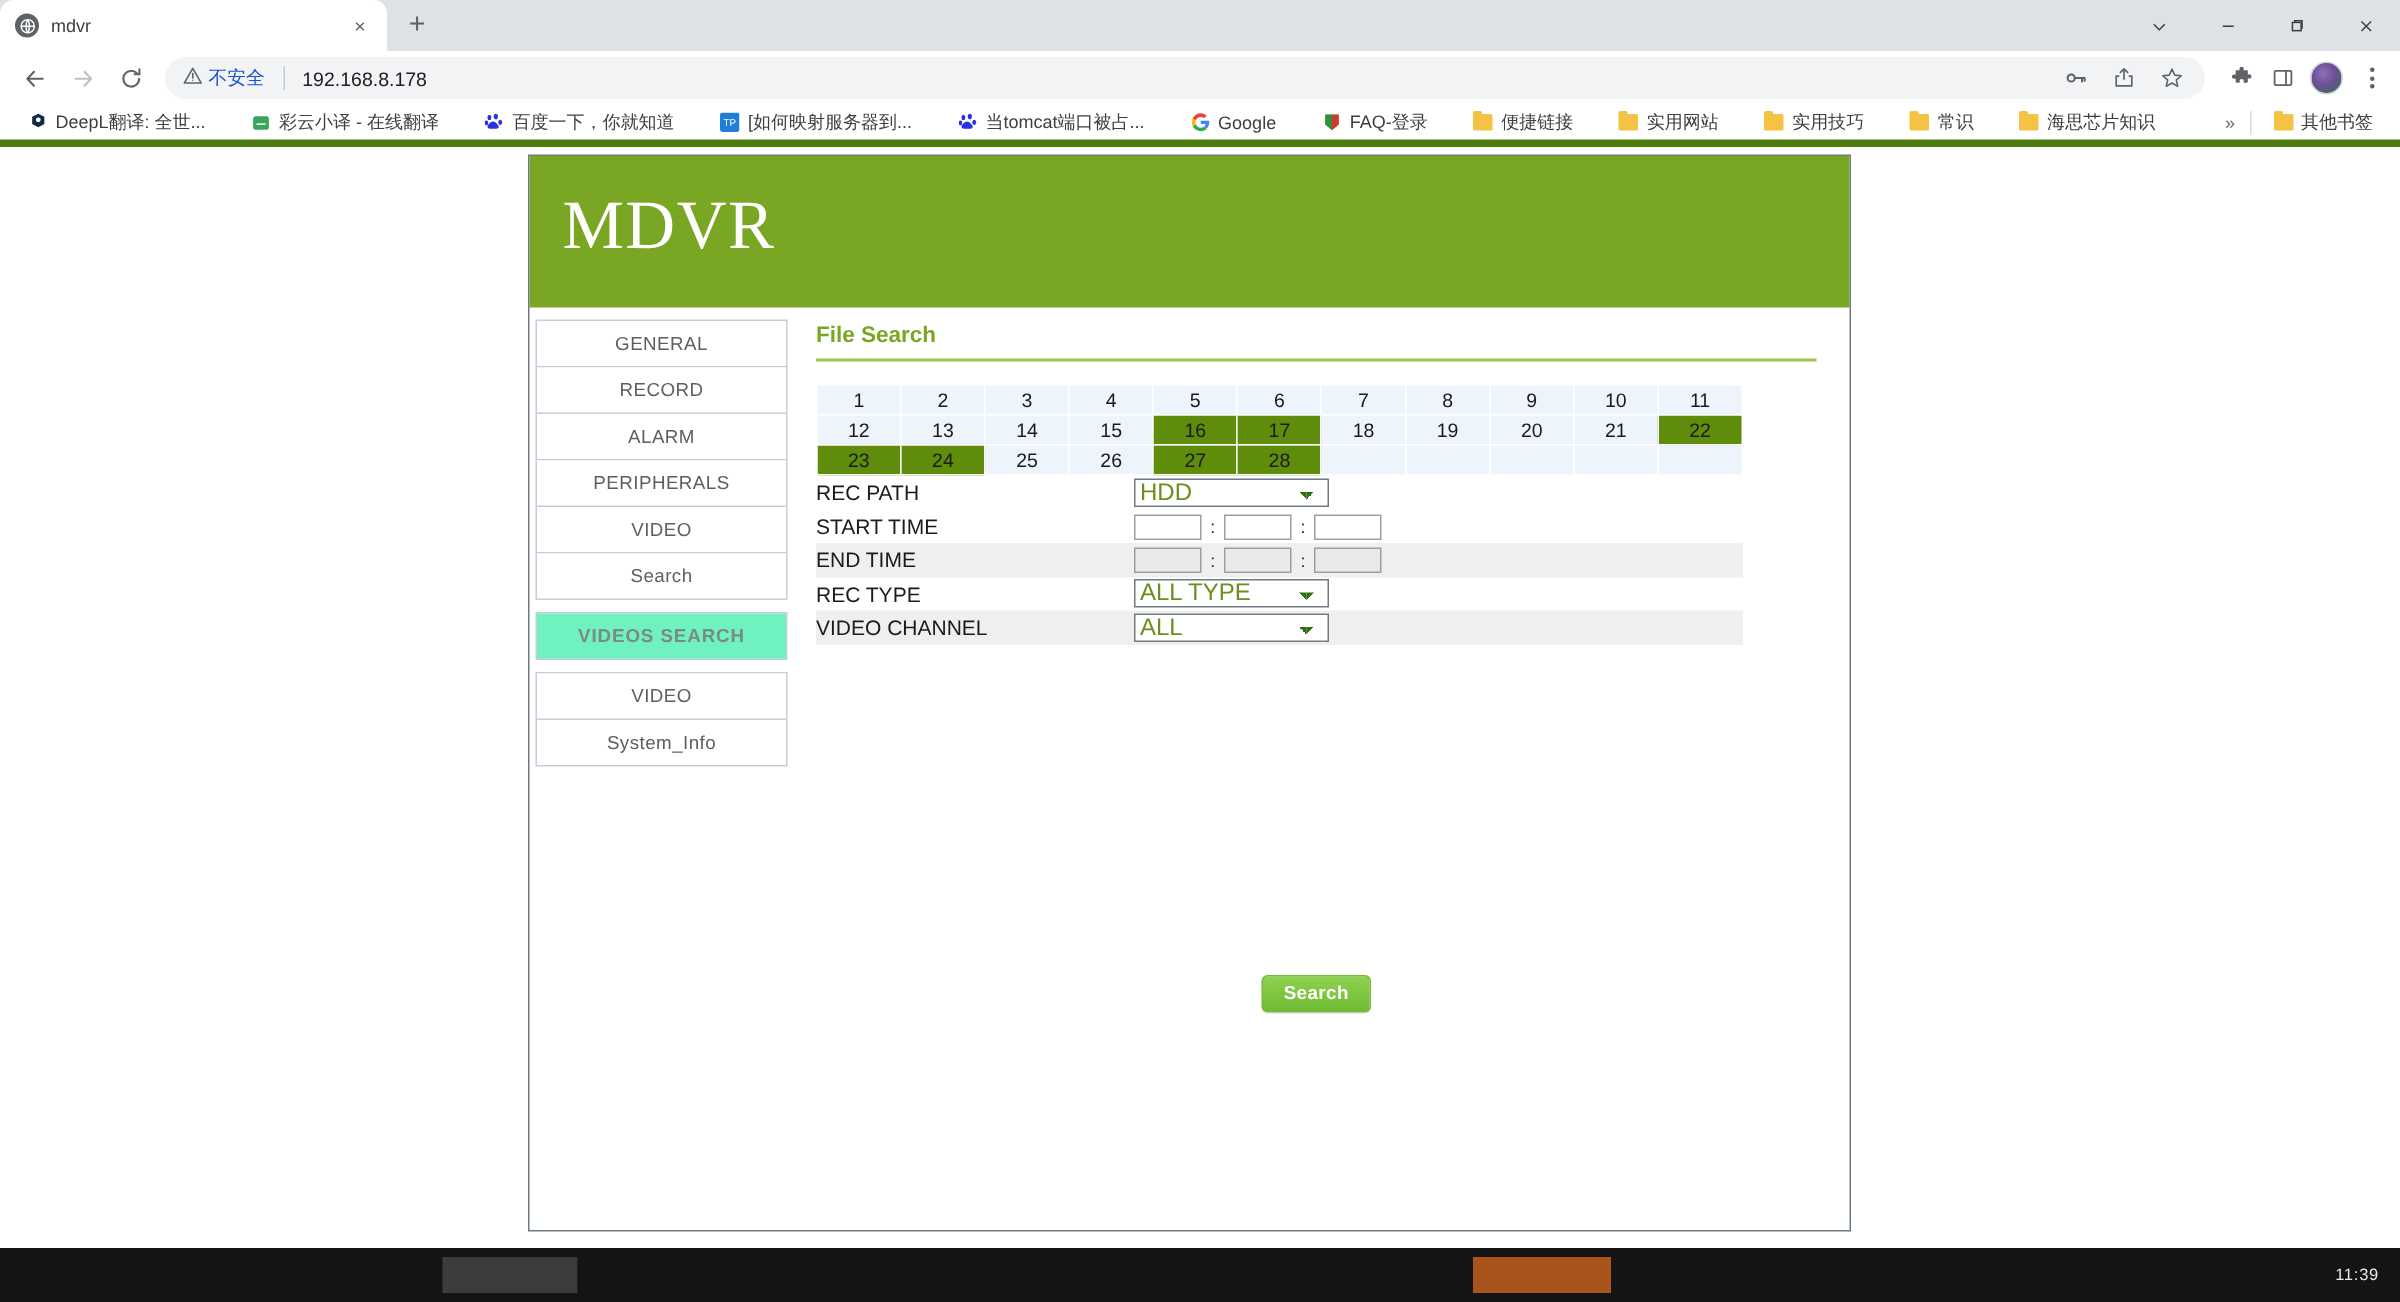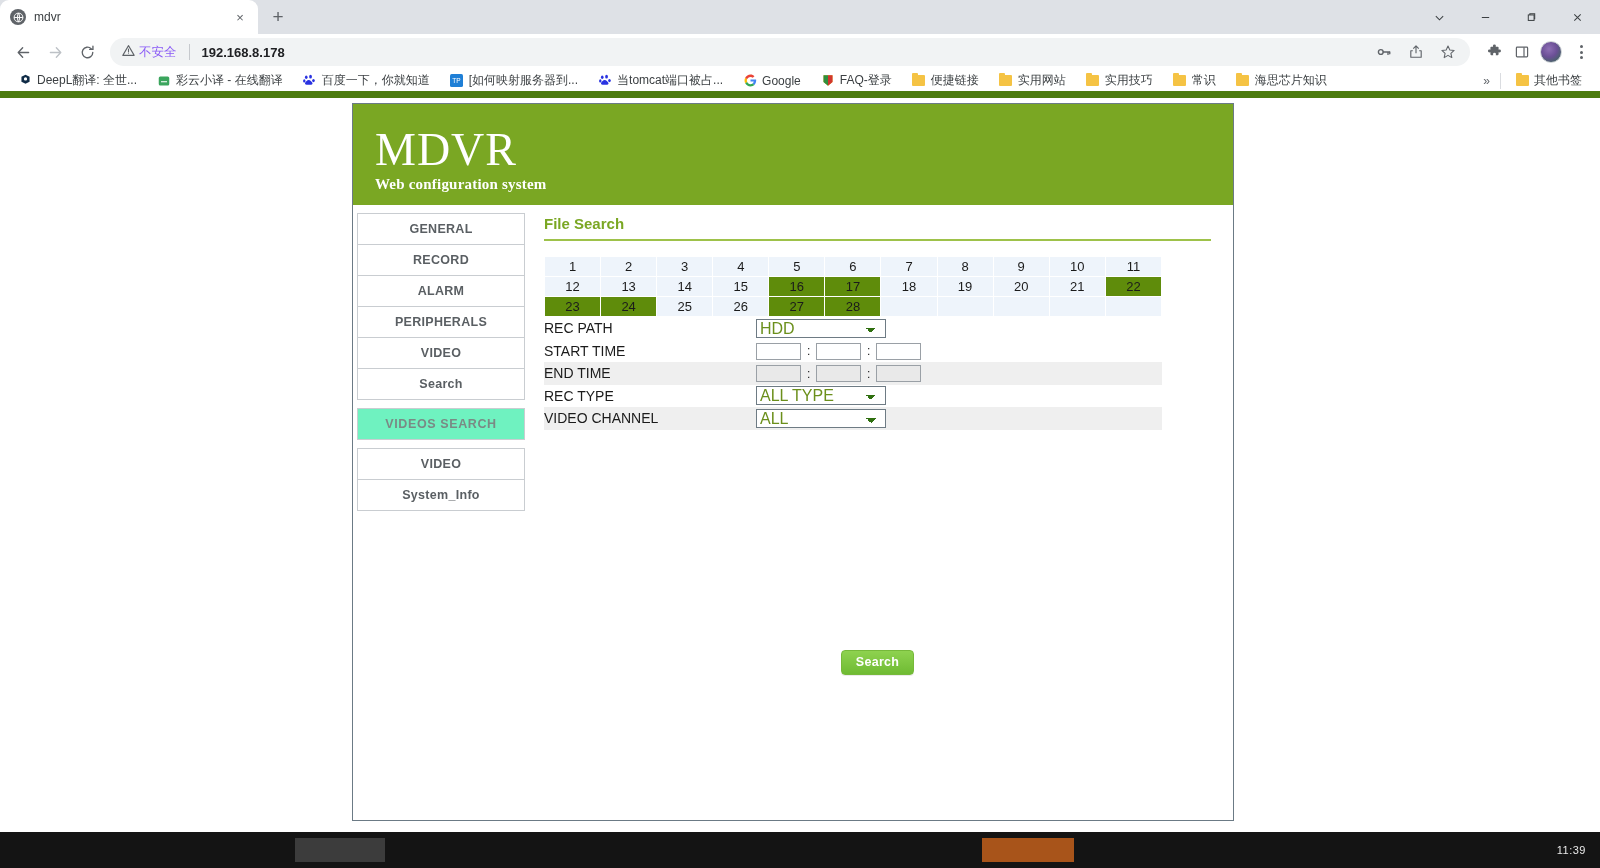--- a/index.html
+++ b/index.html
@@ -49,39 +49,39 @@
     padding: 0 8px; gap: 2px;
   }
   .navbtn { width:30px; height:30px; display:flex; align-items:center;
      justify-content:center; color:#5f6368; }
   .navbtn.disabled { color:#bdc1c6; }
   .omnibox {
     flex:1 1 auto; height:28px; background:#f1f3f4; border-radius:14px;
     display:flex; align-items:center; padding: 0 12px; margin: 0 6px;
     gap:6px; min-width:0;
   }
-  .notsecure { display:flex; align-items:center; gap:4px; color:#8b5cf6;
+  .notsecure { display:flex; align-items:center; gap:4px; color:#1d4ed8;
      font-size:12.5px; white-space:nowrap; }
   .omnidiv { width:1px; height:16px; background:#c6c9cd; margin:0 6px; }
   .omnitext { font-size:13px; color:#202124; white-space:nowrap;
-     overflow:hidden; text-overflow:ellipsis;font-weight:bold; }
+     overflow:hidden; text-overflow:ellipsis; }
   .omniicons { margin-left:auto; display:flex; align-items:center; gap:12px; }
   .tbicon { width:20px; height:20px; display:flex; align-items:center;
     justify-content:center; color:#5f6368; }
   .tbright { display:flex; align-items:center; gap:8px; padding-left:6px; }
   .avatar { width:22px; height:22px; border-radius:50%;
     background: radial-gradient(circle at 40% 35%, #8e6fb5 0%, #6b4f96 45%, #2f6f4a 100%);
     border:1px solid #cfd3d7; }
   .kebab { width:22px; display:flex; flex-direction:column; align-items:center;
      gap:2.5px; }
   .kebab i { width:3px; height:3px; border-radius:50%; background:#5f6368; display:block; }
 
   .bookmarks {
     height: 28px; background:#fff; display:flex; align-items:center;
-    padding: 0 10px; gap: 4px; border-bottom:7px solid #4d7c0f;
+    padding: 0 10px; gap: 14px; border-bottom:5px solid #4d7c0f;
     position:relative;
   }
   .bm { display:flex; align-items:center; gap:5px; padding: 0 8px;
     font-size:12px; color:#3c4043; white-space:nowrap; height:22px; }
   .bm-ico { width:14px; height:14px; flex:0 0 auto; display:flex;
     align-items:center; justify-content:center; font-size:11px; }
   .folder {
     width:13px; height:11px; background:#f5c344; border-radius:1px;
     position:relative;
   }
@@ -118,21 +118,21 @@
 
   .body-area { display:flex; height:616px; }
 
   .sidebar { width:175px; flex:0 0 auto; padding: 8px 0 0 1px; }
   .menu-group { border:1px solid #c9cdd1; border-bottom:none;
      background:#fff; margin: 0 3px; }
   .menu-group.gap { margin-top:8px; }
   .menu-item {
     height:31px; display:flex; align-items:center; justify-content:center;
     border-bottom:1px solid #c9cdd1;
-    font-size:12.5px; font-weight:bold; color:#5a5f63;
+    font-size:12.5px; font-weight:normal; color:#5a5f63;
     letter-spacing:0.3px; background:#fff;
   }
   .menu-item.sel {
     background:#6ff2c0; color:#7a8a85; font-weight:bold; letter-spacing:0.6px;
   }
 
   .content { flex:1 1 auto; padding: 10px 22px 0 16px; }
   .sec-title {
     font-size:15px; font-weight:bold; color:#7aa723; padding-bottom:7px;
   }
@@ -428,21 +428,20 @@
         <span>其他书签</span>
       </div>
     </div>
   </div>
 
   <div class="viewport">
     <div class="page">
 
       <div class="banner">
         <div class="banner-title">MDVR</div>
-        <div class="banner-sub">Web configuration system</div>
       </div>
 
       <div class="body-area">
 
         <div class="sidebar">
           <div class="menu-group">
             <div class="menu-item">GENERAL</div>
             <div class="menu-item">RECORD</div>
             <div class="menu-item">ALARM</div>
             <div class="menu-item">PERIPHERALS</div>

